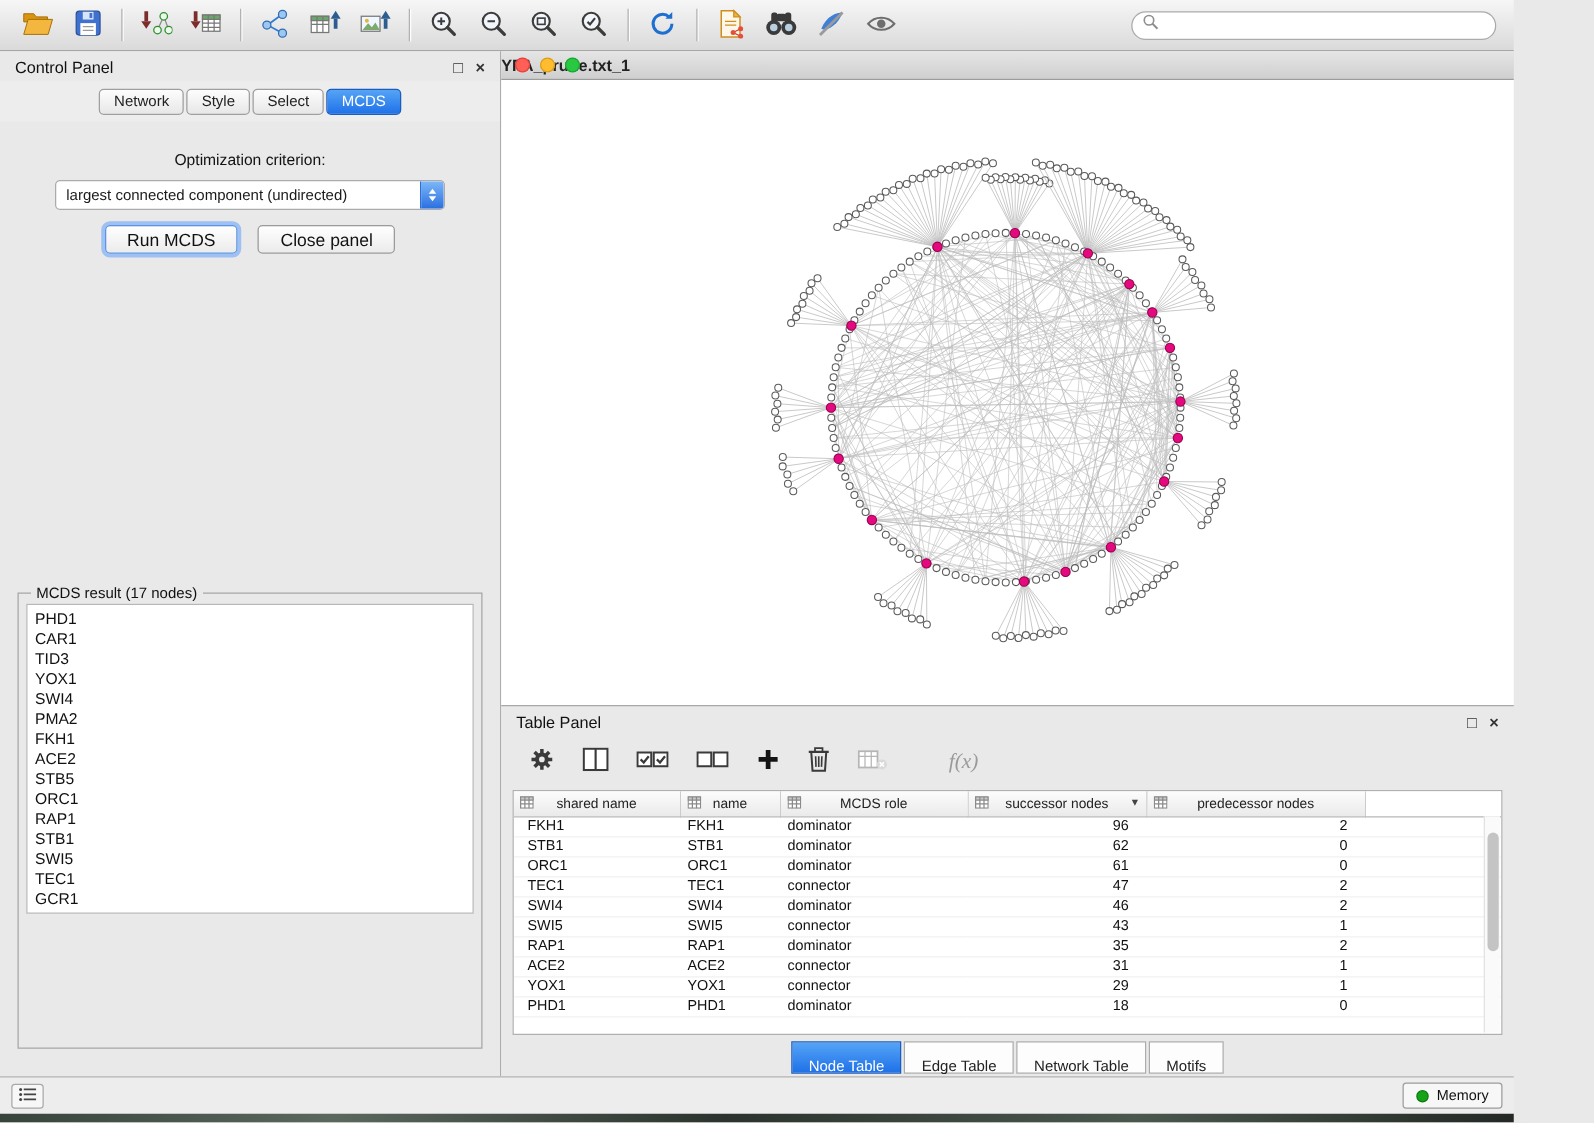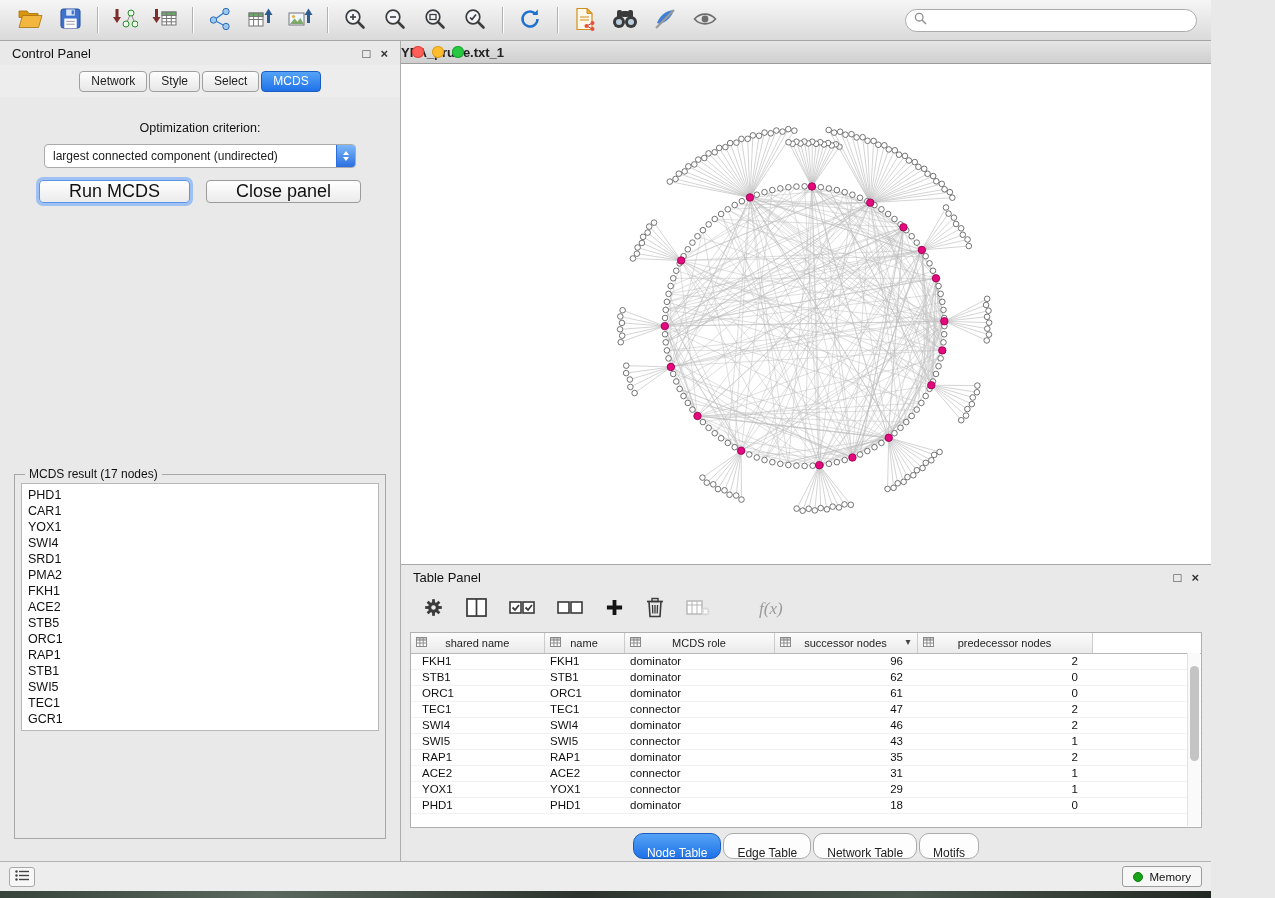--- a/index.html
+++ b/index.html
@@ -38,21 +38,21 @@
     border-radius:4px; display:flex; align-items:center; overflow:hidden; }
   .combo .val { flex:1; font-size:12px; padding-left:8px; white-space:nowrap; }
   .stepper { width:19px; height:100%; background:linear-gradient(#7db7f8,#2a6fe0);
     display:flex; flex-direction:column; align-items:center; justify-content:center; gap:2px;
     border-left:1px solid #2a6fe0; }
   .stepper i { display:block; width:0; height:0; border-left:3.5px solid transparent;
     border-right:3.5px solid transparent; }
   .stepper .up { border-bottom:4.5px solid #fff; }
   .stepper .dn { border-top:4.5px solid #fff; }
   .btnrow { display:flex; justify-content:center; gap:16px; margin-top:12px; }
-  .pbtn { height:23px; padding:0 29px; font-size:18px; border:1px solid #9b9b9b; border-radius:4px;
+  .pbtn { height:23px; padding:0 17px; font-size:14px; border:1px solid #9b9b9b; border-radius:4px;
     background:linear-gradient(#ffffff,#ebebeb); color:#111; }
   .pbtn.focused { border-color:#5a95e8; box-shadow:0 0 0 3px rgba(96,158,250,.55); }
   .mcds-box { margin:auto 14px 22px 14px; height:372px; border:1px solid #a6a6a6;
     padding:2px 6px 7px 6px; background:#e9e9e9; }
   .mcds-box legend { font-size:12px; padding:0 4px; margin-left:4px; color:#111; }
   .mcds-list { background:#fff; border:1px solid #b8b8b8; height:100%; overflow:hidden;
     padding:3px 6px; }
   .mcds-item { font-size:12.5px; line-height:16px; color:#111; }
 
   
@@ -86,21 +86,21 @@
   .sortarr { position:absolute; right:6px; top:3px; font-size:10px; color:#444; }
   .ntable td { height:16px; font-size:11.5px; padding:0 6px; color:#111; white-space:nowrap;
     overflow:hidden; border-bottom:1px solid #f1f1f1; }
   .ntable td:first-child { padding-left:11px; }
   .ntable td.num { text-align:right; padding-right:14px; }
   .vscroll { position:absolute; top:20px; bottom:1px; right:1px; width:13px; background:#fafafa;
     border-left:1px solid #e2e2e2; }
   .vthumb { position:absolute; top:13px; right:1.5px; width:9px; height:95px; background:#c4c4c4;
     border-radius:5px; }
   .btabs { height:30px; flex:0 0 30px; display:flex; align-items:center; justify-content:center; gap:2px; }
-  .btab { font-size:12px; height:20px; padding:12px 13px; border:1px solid #ababab; border-radius:10px;
+  .btab { font-size:12px; height:20px; padding:12px 13px; border:1px solid #ababab; border-radius:0;
     background:#fdfdfd; color:#222; }
   .btab.active { background:linear-gradient(#55a4f6,#1f71e8); border-color:#1a5cc0; color:#fff; }
 
   
   .statusbar { height:30px; flex:0 0 30px; background:#ededed; border-top:1px solid #b3b3b3;
     display:flex; align-items:center; padding:12px 9px; }
   .listbtn { width:26px; height:20px; border:1px solid #a8a8a8; border-radius:3px; background:#f7f7f7;
     display:flex; align-items:center; justify-content:center; }
   .membtn { margin-left:auto; height:21px; border:1px solid #9c9c9c; border-radius:3px;
     background:#f7f7f7; display:flex; align-items:center; gap:6px; padding:0 10px; font-size:11.5px; color:#111; }
@@ -296,23 +296,23 @@
       </div>
       <div class="btnrow">
         <button class="pbtn focused">Run MCDS</button>
         <button class="pbtn">Close panel</button>
       </div>
       <fieldset class="mcds-box">
         <legend>MCDS result (17 nodes)</legend>
         <div class="mcds-list" id="mcdsList">
             <div class="mcds-item">PHD1</div>
             <div class="mcds-item">CAR1</div>
+            <div class="mcds-item">TID3</div>
             <div class="mcds-item">YOX1</div>
             <div class="mcds-item">SWI4</div>
-            <div class="mcds-item">SRD1</div>
             <div class="mcds-item">PMA2</div>
             <div class="mcds-item">FKH1</div>
             <div class="mcds-item">ACE2</div>
             <div class="mcds-item">STB5</div>
             <div class="mcds-item">ORC1</div>
             <div class="mcds-item">RAP1</div>
             <div class="mcds-item">STB1</div>
             <div class="mcds-item">SWI5</div>
             <div class="mcds-item">TEC1</div>
             <div class="mcds-item">GCR1</div>

